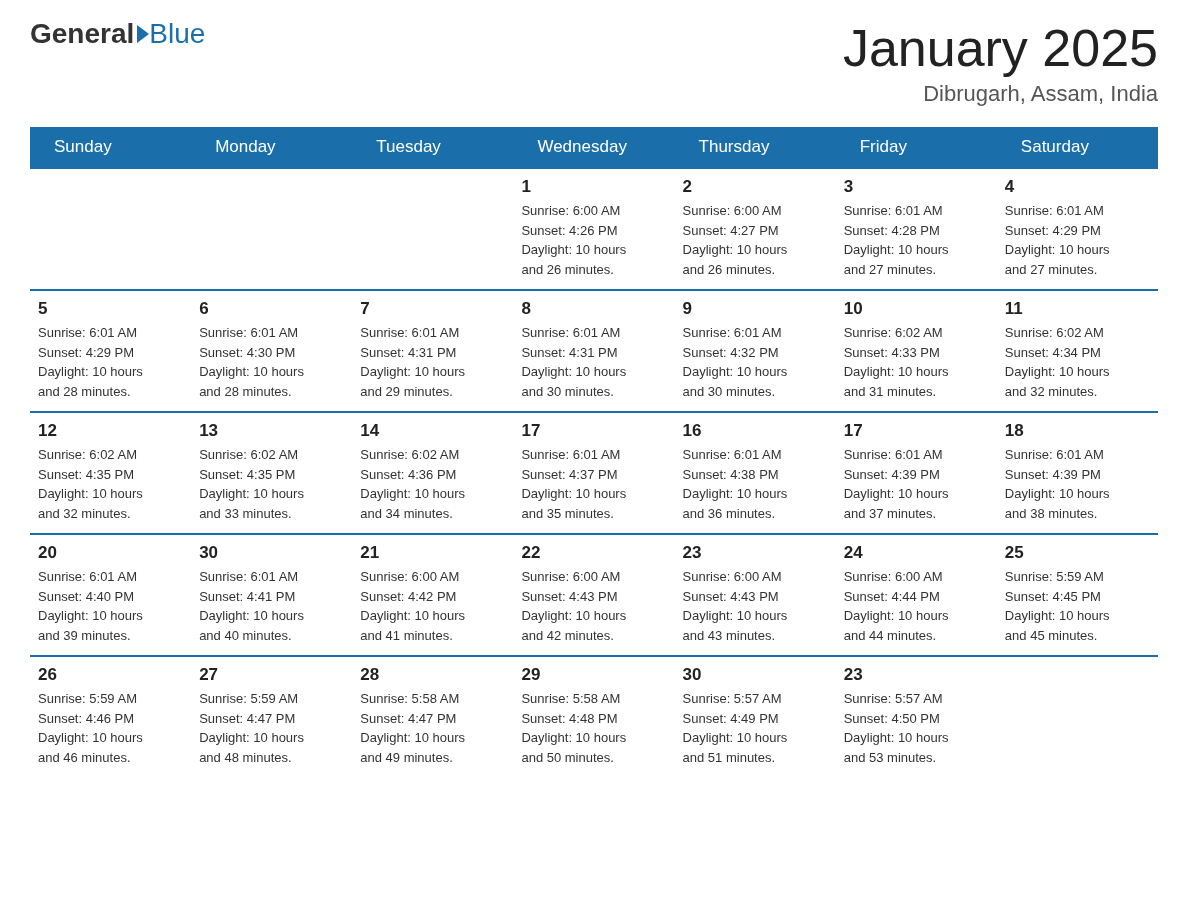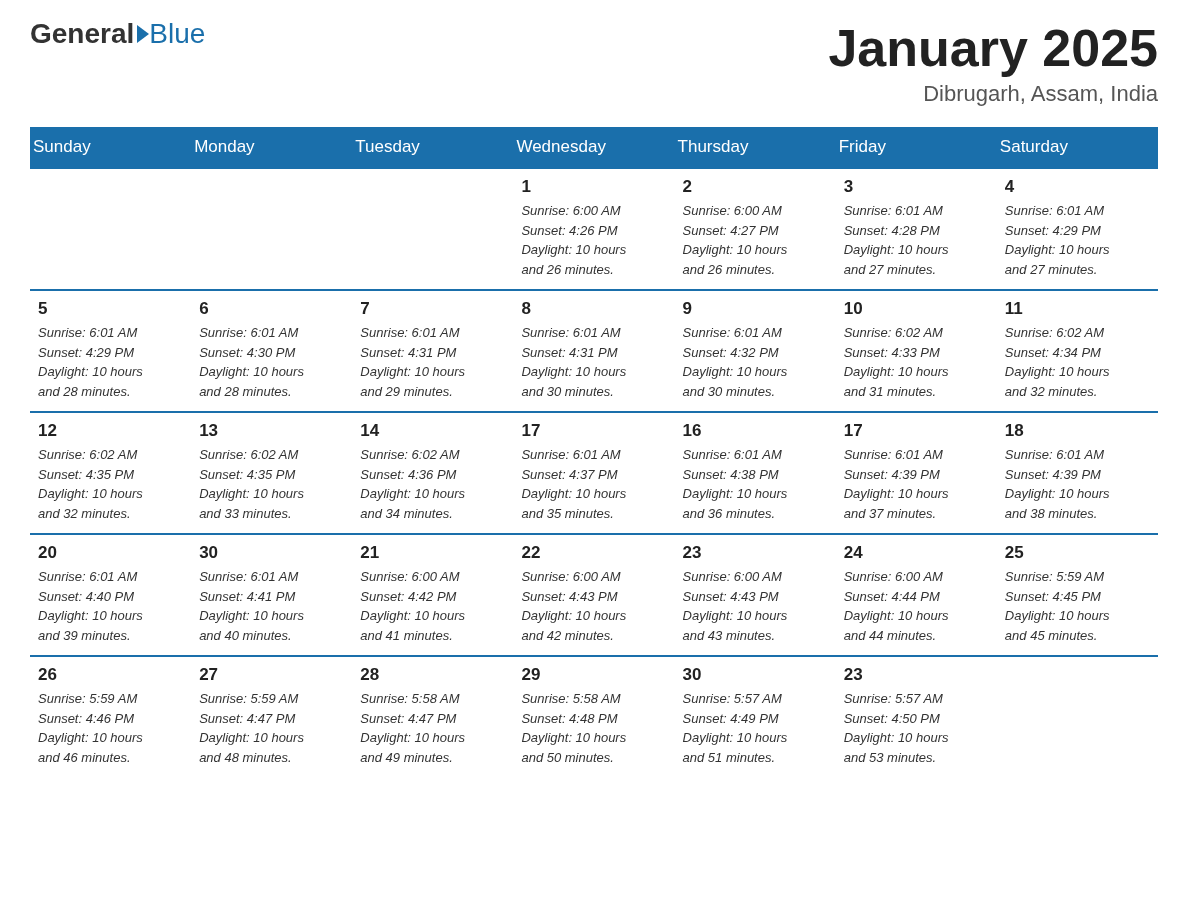--- a/index.html
+++ b/index.html
@@ -33,38 +33,38 @@
     }
     .logo-top-line {
       display: flex;
       align-items: center;
     }
     .title-block {
       text-align: right;
     }
     .month-title {
       font-size: 52px;
-      font-weight: bold;
+      font-weight: normal;
       color: #222;
       line-height: 1.1;
       text-align: right;
     }
     .location-title {
       font-size: 22px;
       color: #555;
       margin-top: 4px;
     }
     .calendar {
       width: 100%;
       border-collapse: collapse;
     }
     .calendar th {
       background-color: #1a6fab;
       color: #fff;
-      padding: 10px 3px;
+      padding: 10px 24px;
       text-align: left;
       font-size: 17px;
       font-weight: normal;
       border: none;
     }
     .calendar td {
       vertical-align: top;
       padding: 8px 8px 10px 8px;
       border-top: 2px solid #1a6fab;
       font-size: 13px;
@@ -75,21 +75,20 @@
       font-size: 17px;
       font-weight: bold;
       color: #222;
       display: block;
       margin-bottom: 4px;
     }
     .day-info {
       font-size: 13px;
       line-height: 1.5;
       color: #333;
-      font-style: italic;
     }
   </style>
 </head>
 <body>
 
 <div class="header">
   <div class="logo">
     <div class="logo-top-line">
       <span class="logo-general">General</span>
       <span style="display:inline-block; width:0; height:0; border-left:12px solid #1a6fab; border-top:9px solid transparent; border-bottom:9px solid transparent; margin-left:3px; vertical-align:middle;"></span>

